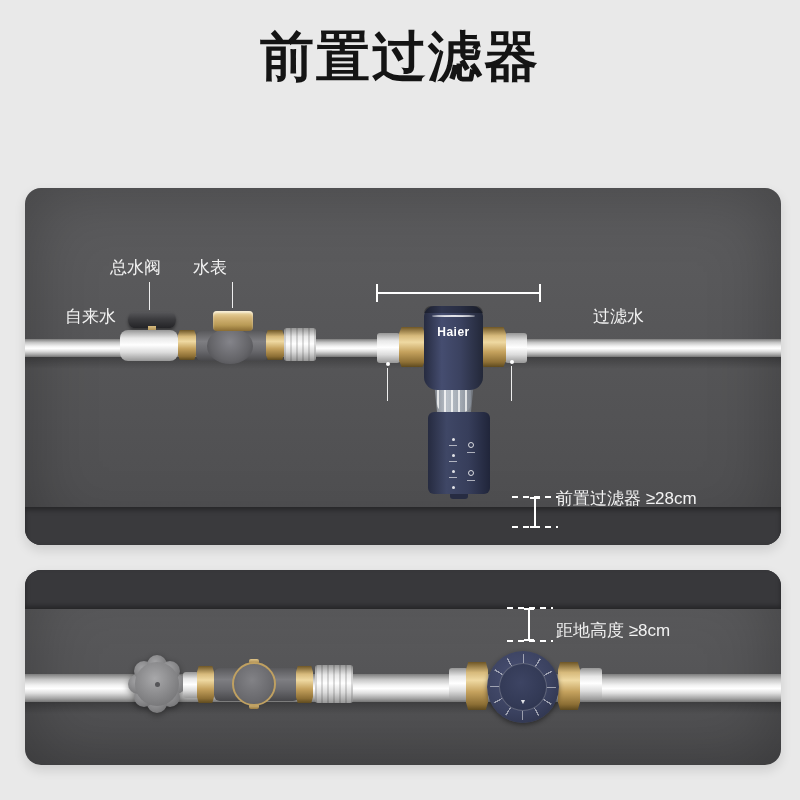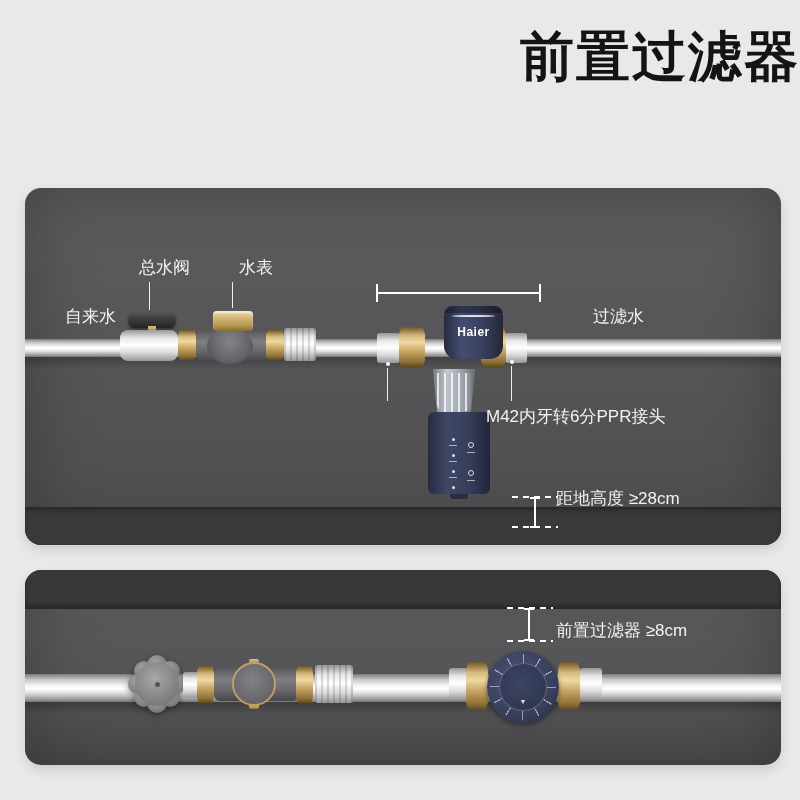--- a/index.html
+++ b/index.html
@@ -9,21 +9,21 @@
     font-family:"Liberation Sans", sans-serif;
     position:relative;
     overflow:hidden;
   }
   
   .title {
     position:absolute; top:24px; left:0; width:800px;
     text-align:center; color:#141414;
     font-weight:900; letter-spacing:2px;
   }
-  .title .line { font-size:54px; line-height:64px;text-align:right; }
+  .title .line { font-size:54px; line-height:64px; }
   
   .panel {
     position:absolute; left:25px; width:756px;
     background:linear-gradient(180deg,#5d5d5f 0%,#565658 45%,#4d4d4f 100%);
     border-radius:16px; overflow:hidden;
     box-shadow:inset 0 0 70px rgba(0,0,0,.28), 0 5px 12px rgba(0,0,0,.12);
   }
   #panel-side { top:188px; height:357px; }
   #panel-top  { top:570px; height:195px; }
   .floor-strip {
@@ -142,21 +142,21 @@
   }
   .ftop-inner {
     position:absolute; left:12px; top:12px; width:48px; height:48px; border-radius:50%;
     background:radial-gradient(circle at 45% 40%, #3d4463, #333a56 60%, #2a3049 100%);
     border:1px solid rgba(255,255,255,.22);
   }
   .ftop-arrow { position:absolute; left:0; right:0; bottom:5px; text-align:center;
     color:rgba(255,255,255,.85); font-size:7px; line-height:7px; }
   
   .lbl { position:absolute; color:#f2f2f2; font-size:17px; white-space:nowrap; }
-  .lbl-c { text-align:right; }
+  .lbl-c { text-align:left; }
   .leader-v { position:absolute; width:1px; background:rgba(255,255,255,.9); }
   .leader-dot { position:absolute; width:4px; height:4px; border-radius:50%; background:#fff; }
   .dim-text { position:absolute; color:#fafafa; font-size:26px; text-align:center; }
   .dim-h { position:absolute; height:2px; background:#fff; }
   .dim-tick { position:absolute; width:2px; background:#fff; }
   .dash-h { position:absolute; height:2px;
     background:repeating-linear-gradient(90deg,#fff 0 6px, rgba(255,255,255,0) 6px 11px); }
   .vline { position:absolute; width:2px; background:#fff; }
   .vserif { position:absolute; height:2px; width:10px; background:#fff; }
 </style>
@@ -189,21 +189,21 @@
 
   <div class="white-fit" style="left:352px; top:145px; width:23px; height:30px;"></div>
   <div class="brass" style="left:374px; top:139px; width:26px; height:40px;"></div>
   <div class="white-fit" style="left:480px; top:145px; width:22px; height:30px;"></div>
   <div class="brass" style="left:456px; top:139px; width:25px; height:40px;"></div>
 
   <div class="filter-bowl" style="left:407px; top:181px; width:44px; height:48px;">
     <div class="bowl-mesh"></div>
   </div>
 
-  <div class="filter-head" style="left:419px; top:118px; width:59px; height:53px;">
+  <div class="filter-head" style="left:399px; top:118px; width:59px; height:84px;">
     <div class="head-cap-shade"></div>
     <div class="head-line"></div>
     <div class="brand-text">Haier</div>
   </div>
 
   <div class="control-box" style="left:403px; top:224px; width:62px; height:82px;">
     <div class="mark-dot" style="left:24px; top:26px;"></div>
     <div class="mark-dash" style="left:21px; top:33px;"></div>
     <div class="mark-dot" style="left:24px; top:42px;"></div>
     <div class="mark-dash" style="left:21px; top:49px;"></div>
@@ -225,23 +225,22 @@
   <div class="lbl" style="left:568px; top:117px;">过滤水</div>
 
   <div class="dim-h" style="left:351px; top:104px; width:165px;"></div>
   <div class="dim-tick" style="left:351px; top:96px; height:18px;"></div>
   <div class="dim-tick" style="left:514px; top:96px; height:18px;"></div>
 
   <div class="leader-dot" style="left:361px; top:174px;"></div>
   <div class="leader-v" style="left:362px; top:180px; height:33px;"></div>
   <div class="leader-dot" style="left:485px; top:172px;"></div>
   <div class="leader-v" style="left:486px; top:178px; height:35px;"></div>
-  <div class="lbl" style="left:461px; top:217px;">M42内牙转6分PPR接头</div>
-
-  <div class="lbl" style="left:531px; top:299px;">距地高度 ≥28cm</div>
+
+  <div class="lbl" style="left:531px; top:299px;">前置过滤器 ≥28cm</div>
   <div class="dash-h" style="left:487px; top:308px; width:46px;"></div>
   <div class="vline" style="left:509px; top:310px; height:29px;"></div>
   <div class="vserif" style="left:505px; top:309px;"></div>
   <div class="vserif" style="left:505px; top:338px;"></div>
   <div class="dash-h" style="left:487px; top:338px; width:46px;"></div>
 </div>
 
 <div class="panel" id="panel-top">
 
   <div class="wall-strip"></div>
@@ -283,14 +282,14 @@
     <div class="ftop-inner">
       <div class="ftop-arrow">▼</div>
     </div>
   </div>
 
   <div class="dash-h" style="left:482px; top:37px; width:46px;"></div>
   <div class="vline" style="left:503px; top:39px; height:31px;"></div>
   <div class="vserif" style="left:499px; top:38px;"></div>
   <div class="vserif" style="left:499px; top:69px;"></div>
   <div class="dash-h" style="left:482px; top:70px; width:46px;"></div>
-  <div class="lbl" style="left:531px; top:49px;">前置过滤器 ≥8cm</div>
+  <div class="lbl" style="left:531px; top:49px;">距地高度 ≥8cm</div>
 </div>
 
 </body></html>

